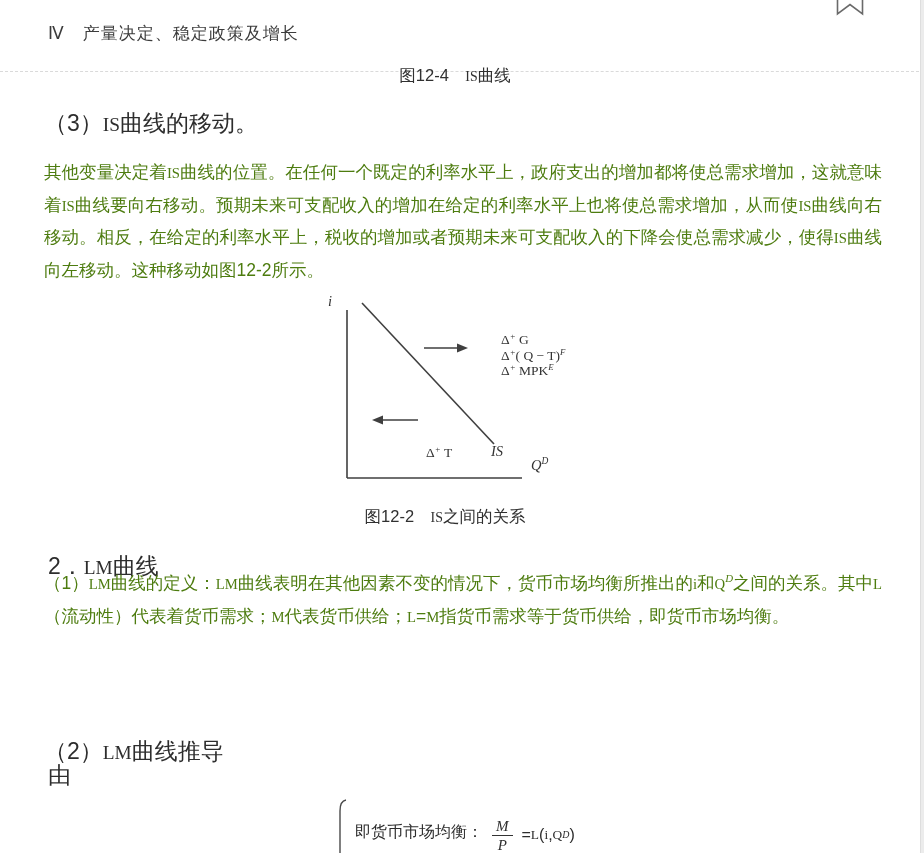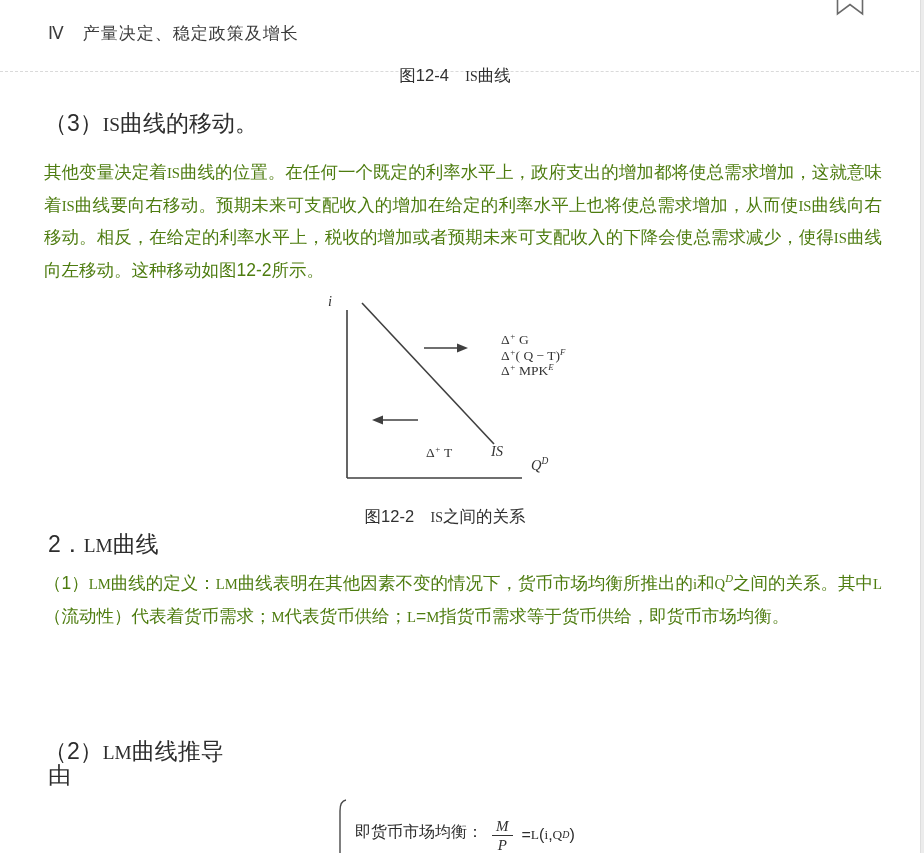--- a/index.html
+++ b/index.html
@@ -28,21 +28,21 @@
     position:absolute; left:0; top:71px; width:919px; height:0;
     border-top:1px dashed #dadada; z-index:0;
   }
 
   .caption { position:absolute; width:100%; text-align:center; font-size:16.5px; color:#303030; z-index:1; }
   .caption-1 { top:65px; transform:translateX(-7px); }
   .caption-2 { top:506px; transform:translateX(-17px); }
 
   .heading { position:absolute; left:44px; font-size:23px; color:#2d2d2d; }
   .h-s3   { top:108px; }
-  .h-lm   { left:48px; top:529px; }
+  .h-lm   { left:48px; top:551px; }
   .h-lm2  { top:736px; }
   .h-you  { left:48px; top:760px; }
 
   .para {
     position:absolute; left:44px; width:838px;
     font-size:17.5px; line-height:31.5px; text-align:justify;
     color:#4d7c0f;
   }
   .para-1 { top:157px; }
   .para-2 { top:568px; }

